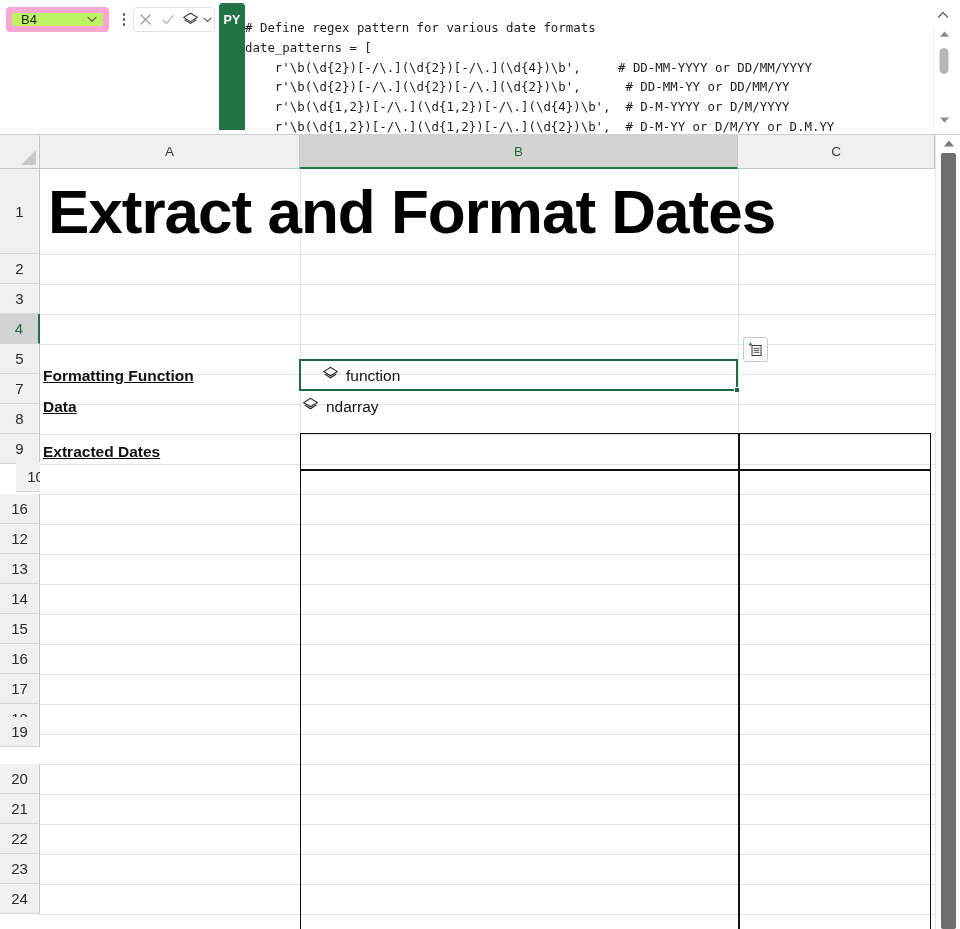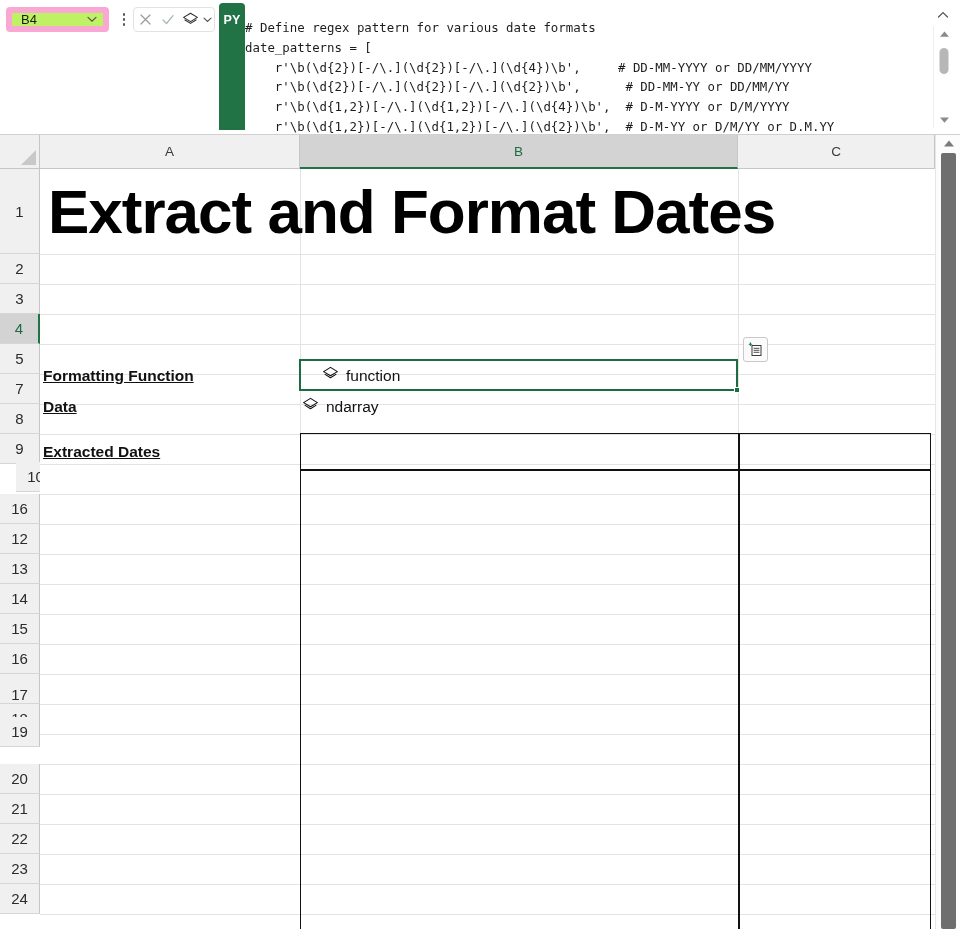--- a/index.html
+++ b/index.html
@@ -328,21 +328,21 @@
       </div>
       <div class="row-head" style="top: 415px; height: 30px;">
         <span>14</span>
       </div>
       <div class="row-head" style="top: 445px; height: 30px;">
         <span>15</span>
       </div>
       <div class="row-head" style="top: 475px; height: 30px;">
         <span>16</span>
       </div>
-      <div class="row-head" style="top: 505px; height: 30px; align-items: flex-end;">
+      <div class="row-head" style="top: 505px; height: 30px;">
         <span>17</span>
       </div>
       <div class="row-head" style="top: 535px; height: 30px;">
         <span>18</span>
       </div>
       <div class="row-head" style="top: 548px; height: 30px;">
         <span>19</span>
       </div>
       <div class="row-head" style="top: 595px; height: 30px;">
         <span>20</span>

